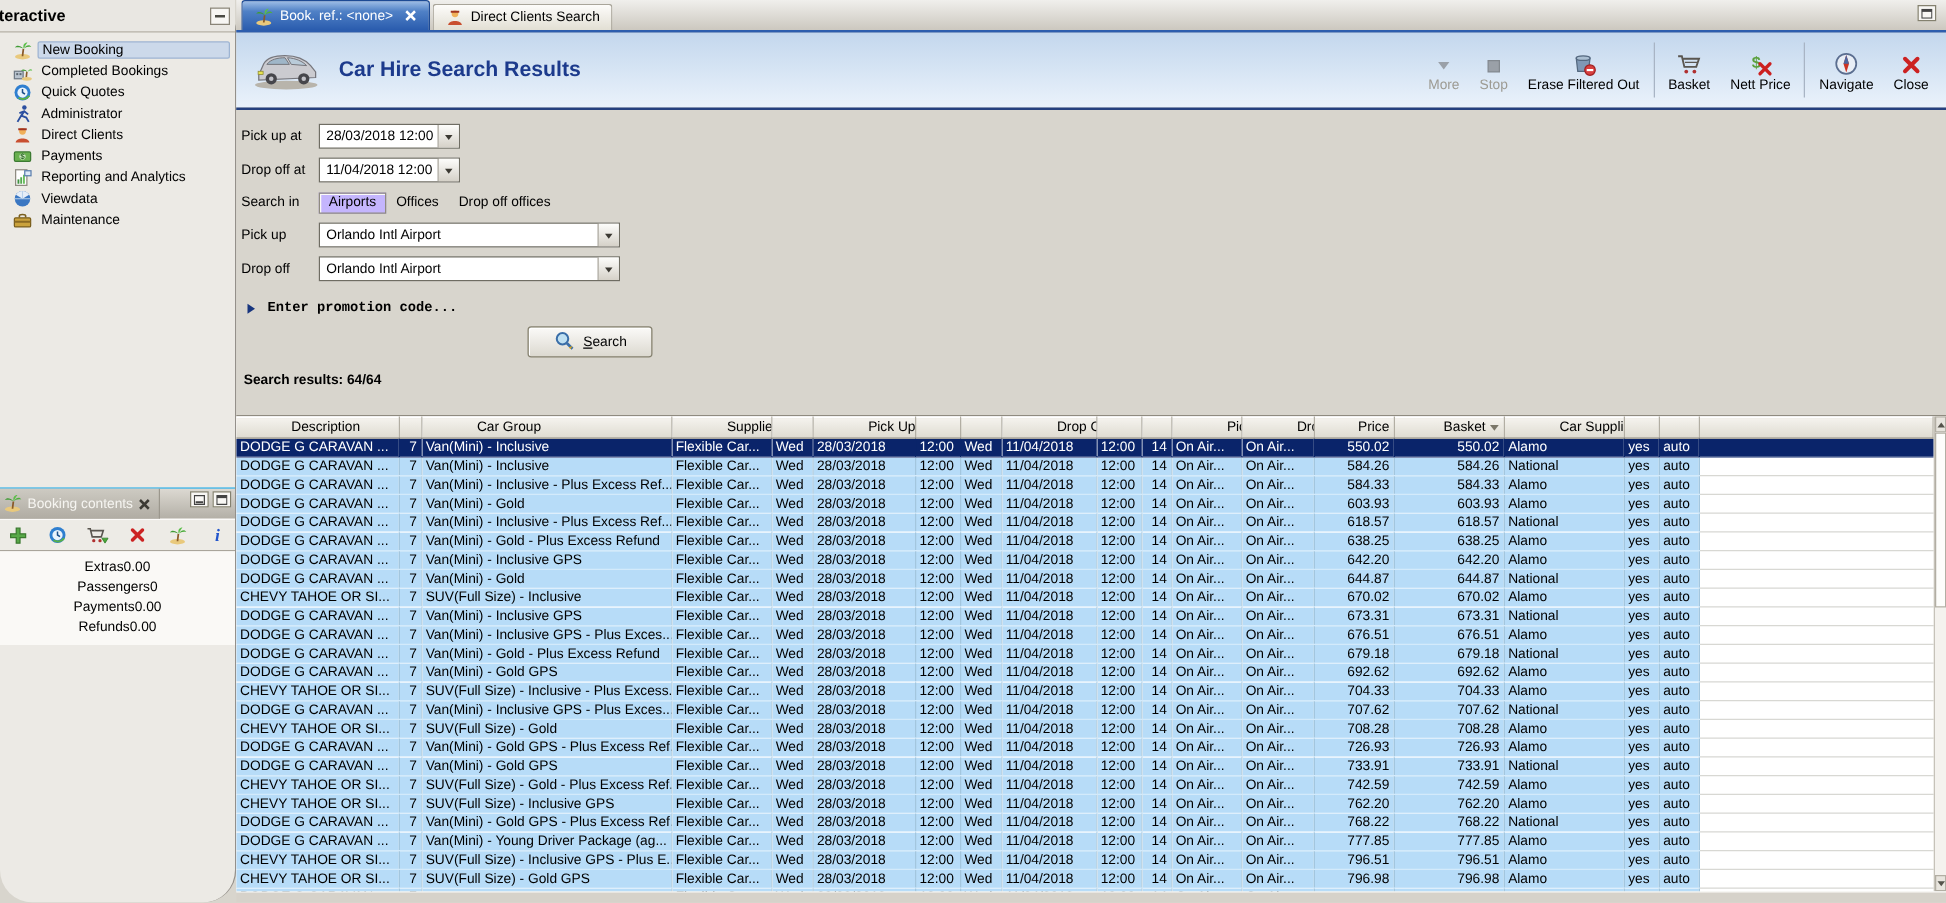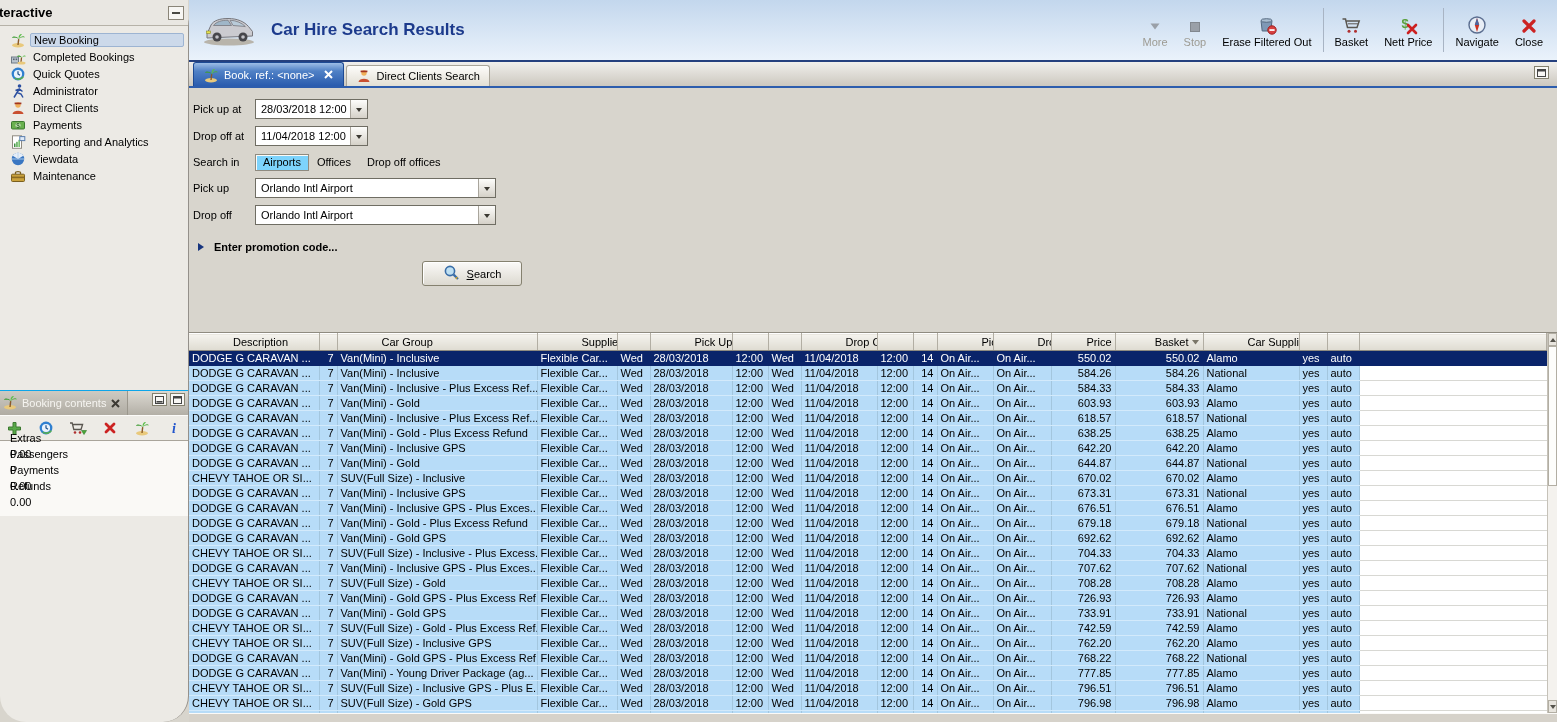--- a/index.html
+++ b/index.html
@@ -28,21 +28,21 @@
   
   #bc-panel { border-top:1px solid #0ea5e9; }
   .bc-tabrow { height:24px; display:flex; align-items:stretch; background:linear-gradient(#dcd9d2,#b3afa6); }
   .bc-tab { display:flex; align-items:center; gap:4px; padding:0 6px 0 2px; color:#f6f5f1; background:linear-gradient(#cdcac2,#b0aca3); border-right:1px solid #9b978d; }
   .bc-tab .x { display:flex; align-items:center; }
   .bc-winbtns { margin-left:auto; display:flex; align-items:flex-start; gap:3px; padding:2px 3px 0 0; }
   .winbtn { width:15px; height:13px; background:#f8f7f4; border:1px solid #84816f; display:flex; align-items:center; justify-content:center; }
   .bc-toolbar { height:26px; background:#edebe6; border-top:1px solid #fcfbf9; border-bottom:1px solid #a9a59b; display:flex; align-items:center; justify-content:center; gap:14px; }
   .bc-toolbar .tbi { width:18px; height:18px; display:flex; align-items:center; justify-content:center; }
   .bc-rows { background:#faf9f6; padding:5px 10px 6px 10px; }
-  .bc-row { display:flex; justify-content:flex-end; height:16px; line-height:16px;flex-direction:column; }
+  .bc-row { display:flex; justify-content:center; height:16px; line-height:16px; }
 
   
   #main { flex:1; display:flex; flex-direction:column; min-width:0; }
 
   
   #tabbar { height:26px; background:linear-gradient(#f0efec,#ccc8bf); border-bottom:2px solid #2d5dad; display:flex; align-items:flex-end; position:relative; }
   .tab { display:flex; align-items:center; gap:5px; padding:0 9px; border-radius:3px 3px 0 0; white-space:nowrap; }
   .tab.active { height:24px; background:linear-gradient(#9dbde6 0%,#5081c6 35%,#2a5cae 100%); border:1px solid #1d4a94; border-bottom:none; color:#fff; }
   .tab.inactive { height:21px; background:linear-gradient(#fdfcfa,#e2dfd4); border:1px solid #a9a59a; border-bottom:none; color:#000; margin-left:2px; }
   .tab .x { display:flex; align-items:center; margin-left:3px; }
@@ -64,24 +64,24 @@
   .frow { display:flex; align-items:center; margin:0 0 7px 0; height:20px; }
   .flabel { width:63px; padding-left:1px; }
   .combo { display:inline-flex; height:20px; border:1px solid #6f6d63; background:#fff; }
   .combo .val { padding:3px 4px 0 5px; white-space:nowrap; overflow:hidden; flex:1; }
   .combo .cbtn { width:17px; background:linear-gradient(#fdfdfb,#d5d1c8); border-left:1px solid #a9a59c; display:flex; align-items:center; justify-content:center; }
   .combo .cbtn::after { content:""; width:0; height:0; border:3.5px solid transparent; border-top:4px solid #3b3932; margin-top:4px; }
   .combo.w-date { width:113px; }
   .combo.w-air { width:241px; }
   .segments { display:flex; align-items:center; }
   .seg { padding:2px 8px 3px 8px; }
-  .seg.selected { background:#7dd3fc; border:1px solid #8f8b80; box-shadow:inset 1px 1px 0 #fbfaf7; padding:1px 7px 2px 7px; }
+  .seg.selected { background:#c4b5fd; border:1px solid #8f8b80; box-shadow:inset 1px 1px 0 #fbfaf7; padding:1px 7px 2px 7px; }
   .toggle { display:flex; align-items:center; gap:6px; font-weight:bold; height:16px; margin:0 0 5px 6px; }
   .toggle .arr { width:0; height:0; border:4px solid transparent; border-left:6px solid #17357e; }
-  .toggle.first { margin-top:14px; }
+  .toggle.first { margin-top:14px;font-family:Liberation Mono, monospace; }
   #search-btn { margin:6px 0 0 230px; width:100px; height:25px; display:flex; align-items:center; justify-content:center; gap:7px; background:linear-gradient(#fbfaf8,#dcd9d0); border:1px solid #85816f; border-radius:3px; box-shadow:inset 1px 1px 0 #fff; }
   #search-btn .sl { display:block; }
   #search-btn .sl::first-letter { text-decoration:underline; }
   #summary { font-weight:bold; margin:12px 0 0 3px; }
 
   
   #grid-wrap { flex:1; position:relative; overflow:hidden; border-top:1px solid #8f8b80; background:#fff; }
   #grid { border-collapse:collapse; table-layout:fixed; width:calc(100% - 10px); }
   #grid th { height:17px; background:linear-gradient(#f5f3ee,#dedbd1); border-right:1px solid #b2aea3; border-bottom:1px solid #8f8b80; border-top:1px solid #fff; font-weight:normal; padding:0 3px; white-space:nowrap; overflow:hidden; text-align:left; }
   #grid .thx { display:flex; align-items:center; gap:2px;padding-left:41px; }
@@ -304,20 +304,59 @@
             <span>Refunds</span>
             <span>0.00</span>
           </div>
         </div>
     </div>
     <div class="sb-spacer2"></div>
   </div>
 
   <div id="main">
 
+    <div id="tabbar">
+      <span style="width:4px"></span>
+      <span id="tabs-holder" style="display:flex;align-items:flex-end;">
+          <div class="tab active">
+            <span style="display: flex;">
+              <svg width="16" height="16" viewBox="0 0 16 16">
+                <ellipse cx="8" cy="13.3" rx="6" ry="2.2" fill="#e9c97c"></ellipse>
+                <path d="M8 13 L8.7 7.2" stroke="#8a5a28" stroke-width="1.4" fill="none"></path>
+                <path d="M9 7 C6 4,3 4,2 6 C5 5.4,7 6,9 7 Z" fill="#3f9c35"></path>
+                <path d="M9 7 C11 3.5,14 3.5,15 5.5 C12 5,10.5 5.8,9 7 Z" fill="#4fae3f"></path>
+                <path d="M9 7 C8 4,9.5 2,12 2 C10.5 3.5,10 5,9 7 Z" fill="#5cbf4a"></path>
+              </svg>
+            </span>
+            <span>Book. ref.: &lt;none&gt;</span>
+            <span class="x">
+              <svg width="11" height="11" viewBox="0 0 11 11">
+                <path d="M2 2 L9 9 M9 2 L2 9" stroke="#fff" stroke-width="2"></path>
+              </svg>
+            </span>
+          </div>
+          <div class="tab inactive">
+            <span style="display: flex;">
+              <svg width="16" height="16" viewBox="0 0 16 16">
+                <circle cx="8" cy="5" r="2.7" fill="#f0b05a"></circle>
+                <path d="M4.6 3.4 h6.8" stroke="#a03320" stroke-width="1.7"></path>
+                <path d="M2.5 14 C3 9.8,13 9.8,13.5 14 Z" fill="#c94f30"></path>
+              </svg>
+            </span>
+            <span>Direct Clients Search</span>
+          </div>
+        </span>
+      <span class="winbtn corner" id="corner-btn">
+          <svg width="9" height="8" viewBox="0 0 9 8">
+            <rect x="0.5" y="0.5" width="8" height="7" fill="none" stroke="#444"></rect>
+            <rect x="0.5" y="0.5" width="8" height="2" fill="#444"></rect>
+          </svg>
+        </span>
+    </div>
+
     <div id="band">
       <span class="car" id="car-icon"><svg width="56" height="38" viewBox="0 0 56 38">
             <ellipse cx="28" cy="32" rx="25" ry="3.5" fill="#b8b4ab"></ellipse>
             <path d="M6 24 L10 15 C12.5 10.5,19 8.5,27 8.5 C37 8.5,43.5 12,47.5 16.5 L51.5 21.5 L51.5 26 L6 28 Z" fill="#cbcbd0" stroke="#76767c"></path>
             <path d="M12.5 15.5 C15.5 11.5,21 10.2,27 10.2 L30.5 15.5 Z" fill="#9fb6c8" stroke="#76767c" stroke-width="0.8"></path>
             <path d="M32 15.5 L29 10.2 C35.5 10.5,41 13,44.3 16.5 Z" fill="#b9cbd9" stroke="#76767c" stroke-width="0.8"></path>
             <circle cx="16" cy="27" r="4.5" fill="#46464b"></circle>
             <circle cx="16" cy="27" r="1.8" fill="#c2c2c8"></circle>
             <circle cx="42" cy="27" r="4.5" fill="#46464b"></circle>
             <circle cx="42" cy="27" r="1.8" fill="#c2c2c8"></circle>
@@ -385,59 +424,20 @@
             <span class="tl">Navigate</span>
           </span>
           <span class="tool">
             <span class="ti">
               <svg width="18" height="18" viewBox="0 0 18 18">
                 <path d="M4 4 L14 14 M14 4 L4 14" stroke="#cc2222" stroke-width="3.2" stroke-linecap="round"></path>
               </svg>
             </span>
             <span class="tl">Close</span>
           </span>
-        </span>
-    </div>
-
-    <div id="tabbar">
-      <span style="width:4px"></span>
-      <span id="tabs-holder" style="display:flex;align-items:flex-end;">
-          <div class="tab active">
-            <span style="display: flex;">
-              <svg width="16" height="16" viewBox="0 0 16 16">
-                <ellipse cx="8" cy="13.3" rx="6" ry="2.2" fill="#e9c97c"></ellipse>
-                <path d="M8 13 L8.7 7.2" stroke="#8a5a28" stroke-width="1.4" fill="none"></path>
-                <path d="M9 7 C6 4,3 4,2 6 C5 5.4,7 6,9 7 Z" fill="#3f9c35"></path>
-                <path d="M9 7 C11 3.5,14 3.5,15 5.5 C12 5,10.5 5.8,9 7 Z" fill="#4fae3f"></path>
-                <path d="M9 7 C8 4,9.5 2,12 2 C10.5 3.5,10 5,9 7 Z" fill="#5cbf4a"></path>
-              </svg>
-            </span>
-            <span>Book. ref.: &lt;none&gt;</span>
-            <span class="x">
-              <svg width="11" height="11" viewBox="0 0 11 11">
-                <path d="M2 2 L9 9 M9 2 L2 9" stroke="#fff" stroke-width="2"></path>
-              </svg>
-            </span>
-          </div>
-          <div class="tab inactive">
-            <span style="display: flex;">
-              <svg width="16" height="16" viewBox="0 0 16 16">
-                <circle cx="8" cy="5" r="2.7" fill="#f0b05a"></circle>
-                <path d="M4.6 3.4 h6.8" stroke="#a03320" stroke-width="1.7"></path>
-                <path d="M2.5 14 C3 9.8,13 9.8,13.5 14 Z" fill="#c94f30"></path>
-              </svg>
-            </span>
-            <span>Direct Clients Search</span>
-          </div>
-        </span>
-      <span class="winbtn corner" id="corner-btn">
-          <svg width="9" height="8" viewBox="0 0 9 8">
-            <rect x="0.5" y="0.5" width="8" height="7" fill="none" stroke="#444"></rect>
-            <rect x="0.5" y="0.5" width="8" height="2" fill="#444"></rect>
-          </svg>
         </span>
     </div>
 
     <div id="form">
       <div class="frow">
         <span class="flabel">Pick up at</span>
         <span class="combo w-date">
           <span class="val">28/03/2018 12:00</span>
           <span class="cbtn"></span>
         </span>
@@ -476,20 +476,21 @@
         <span>Enter promotion code...</span>
       </div>
       <div id="search-btn">
         <span id="search-btn-icon"><svg width="17" height="17" viewBox="0 0 17 17">
               <circle cx="7" cy="7" r="4.6" fill="#bfe0f2" stroke="#3a6ea8" stroke-width="1.6"></circle>
               <path d="M10.6 10.6 L15 15" stroke="#3a6ea8" stroke-width="2.2"></path>
               <path d="M12 13.8 l3-1 l-1.6 2.6 z" fill="#d9a520"></path>
             </svg></span>
         <span class="sl">Search</span>
       </div>
+      <div id="summary">Search results: 64/64</div>
     </div>
 
     <div id="grid-wrap">
       <table id="grid">
           <colgroup>
             <col style="width: 130px;">
             <col style="width: 18px;">
             <col style="width: 200px;">
             <col style="width: 80px;">
             <col style="width: 33px;">

